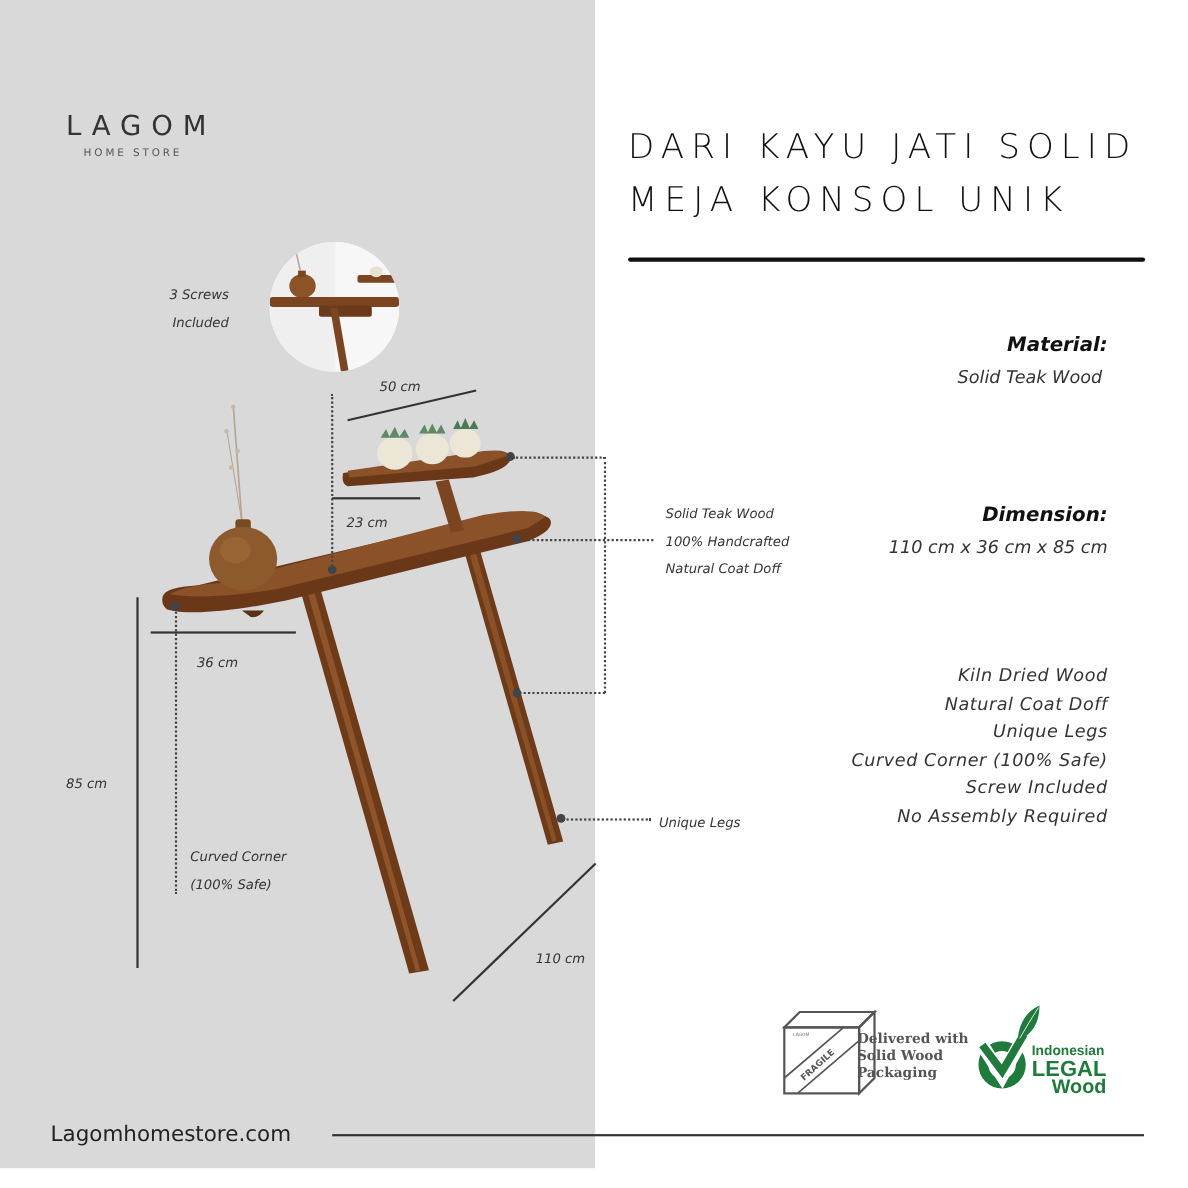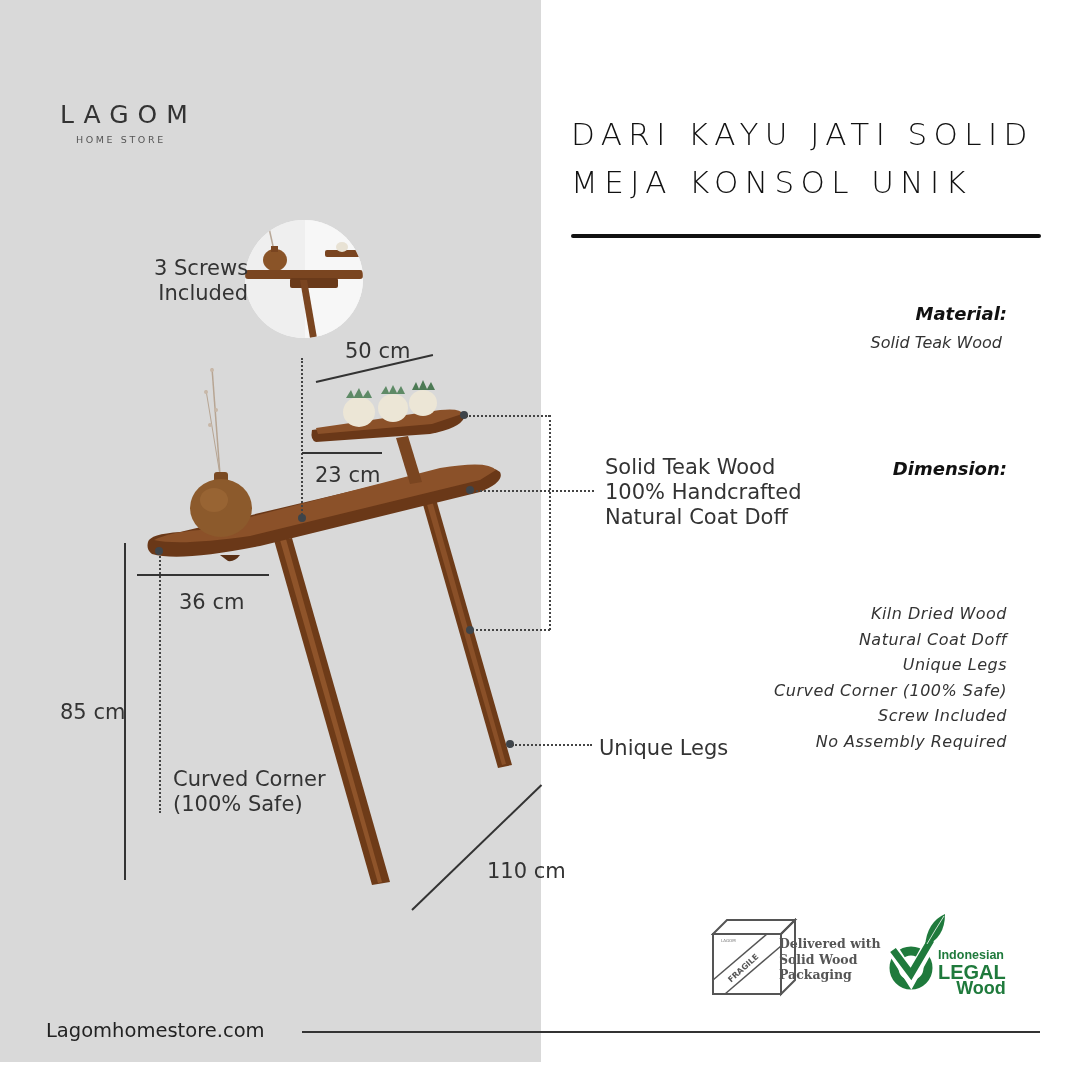--- a/index.html
+++ b/index.html
@@ -6,21 +6,21 @@
   body{width:1080px;height:1080px;position:relative;background:#ffffff;overflow:hidden;font-family:"DejaVu Sans",sans-serif;color:#222;}
   .panel{position:absolute;left:0;top:0;width:541px;height:1062px;background:#d9d9d9;}
   .abs{position:absolute;}
   .logo-main{left:60px;top:100px;font-family:"DejaVu Sans",sans-serif;font-size:25px;letter-spacing:9px;color:#333;font-weight:400;}
   .logo-sub{left:76px;top:134px;font-size:9.5px;letter-spacing:2.6px;color:#555;}
   .title{left:571px;top:110px;font-family:"DejaVu Sans",sans-serif;font-weight:300;font-size:31px;letter-spacing:6.4px;line-height:48px;color:#111;white-space:nowrap;}
   .title-rule{left:571px;top:234px;width:470px;height:4px;background:#111;border-radius:2px;}
   .spec{right:73px;text-align:right;}
   .spec-h{font-family:"DejaVu Sans",sans-serif;font-weight:bold;font-style:italic;font-size:18px;color:#111;}
   .spec-v{font-family:"DejaVu Sans",sans-serif;font-style:italic;font-size:16px;color:#333;line-height:25.5px;font-weight:300;}
-  .lbl{font-size:21px;color:#333;line-height:25px;white-space:nowrap;}
+  .lbl{font-size:12px;color:#333;line-height:25px;white-space:nowrap;font-style:italic;}
   .dim{background:#333;height:2px;transform-origin:0 50%;}
   .dotv{border-left:2px dotted #444;width:0;}
   .doth{border-top:2px dotted #444;height:0;}
   .dot{width:8px;height:8px;border-radius:50%;background:#3e444a;}
   .footer-link{left:46px;top:1019px;font-size:19.5px;color:#222;}
   .footer-rule{left:302px;top:1031px;width:738px;height:1.5px;background:#333;}
   .zoom-circle{left:245px;top:220px;width:118px;height:118px;border-radius:50%;background:#f4f4f4;overflow:hidden;}
   svg{display:block;}
 </style>
 </head>
@@ -36,20 +36,21 @@
   <div>MEJA KONSOL UNIK</div>
 </div>
 <div class="abs title-rule"></div>
 
 <div class="abs spec" style="top:303px;">
   <div class="spec-h">Material:</div>
   <div class="spec-v" style="margin-top:6px;margin-right:5px;">Solid Teak Wood</div>
 </div>
 <div class="abs spec" style="top:458px;">
   <div class="spec-h">Dimension:</div>
+  <div class="spec-v" style="margin-top:6px;">110 cm x 36 cm x 85 cm</div>
 </div>
 <div class="abs spec" style="top:599px;">
   <div class="spec-v" style="margin-top:2px;letter-spacing:0.5px;">
     <div>Kiln Dried Wood</div>
     <div>Natural Coat Doff</div>
     <div>Unique Legs</div>
     <div>Curved Corner (100% Safe)</div>
     <div>Screw Included</div>
     <div>No Assembly Required</div>
   </div>

